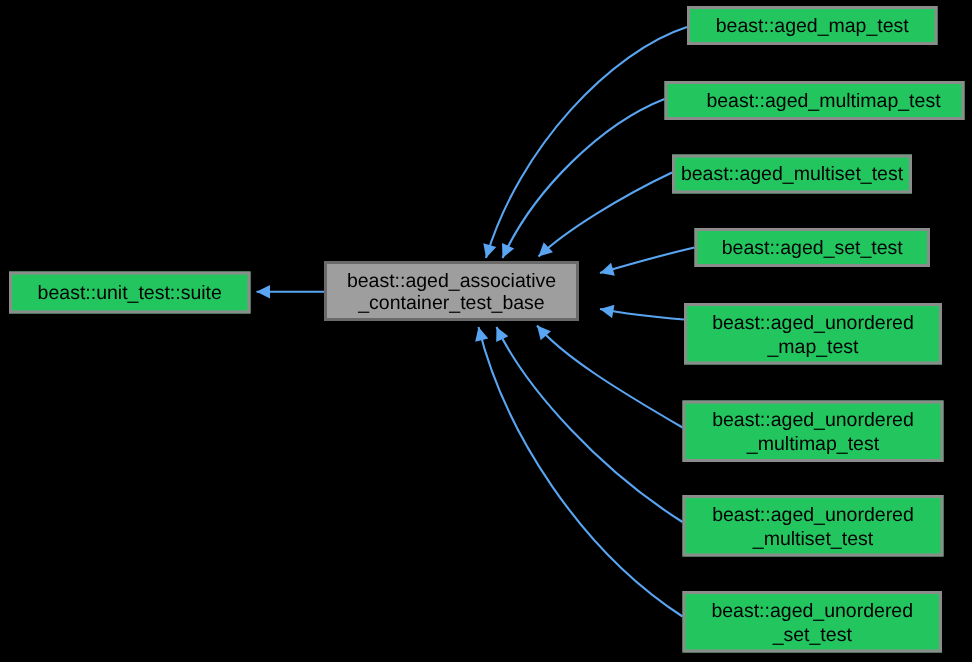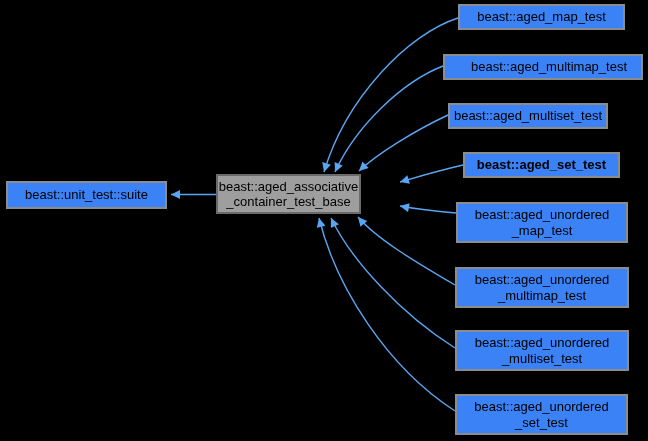--- a/index.html
+++ b/index.html
@@ -18,44 +18,44 @@
   .edges {
     position: absolute;
     left: 0;
     top: 0;
     width: 648px;
     height: 441px;
   }
   .node {
     position: absolute;
     box-sizing: border-box;
-    background: #3b82f6;
+    background: #22c55e;
     border: 2px solid #8c8c8c;
     color: #000000;
     font-size: 13px;
     line-height: 15.5px;
     display: flex;
     align-items: center;
     justify-content: center;
     text-align: center;
     white-space: pre-line;
     cursor: pointer;
   }
   .node.focus {
     background: #9e9e9e;
     border-color: #6a6a6a;
     cursor: default;
   }
   
   #n-base    { left: 6px;   top: 181px; width: 161px; height: 28px; }
-  #n-focus   { left: 216px; top: 174px; width: 145px; height: 40px; }
+  #n-focus   { left: 216px; top: 174px; width: 170px; height: 40px; }
   #n-d0 { left: 458px; top: 4px;   width: 167px; height: 26px; }
   #n-d1 { left: 443px; top: 54px;  width: 200px; height: 26px; padding-left: 12px; }
   #n-d2 { left: 448px; top: 103px; width: 160px; height: 26px; }
-  #n-d3 { left: 463px; top: 152px; width: 157px; height: 26px; font-weight: bold; }
+  #n-d3 { left: 463px; top: 152px; width: 157px; height: 26px; }
   #n-d4 { left: 456px; top: 202px; width: 172px; height: 41px; }
   #n-d5 { left: 455px; top: 267px; width: 174px; height: 41px; }
   #n-d6 { left: 455px; top: 330px; width: 174px; height: 41px; }
   #n-d7 { left: 455px; top: 394px; width: 173px; height: 41px; }
 </style>
 </head>
 <body>
 
 <div class="diagram">
 

